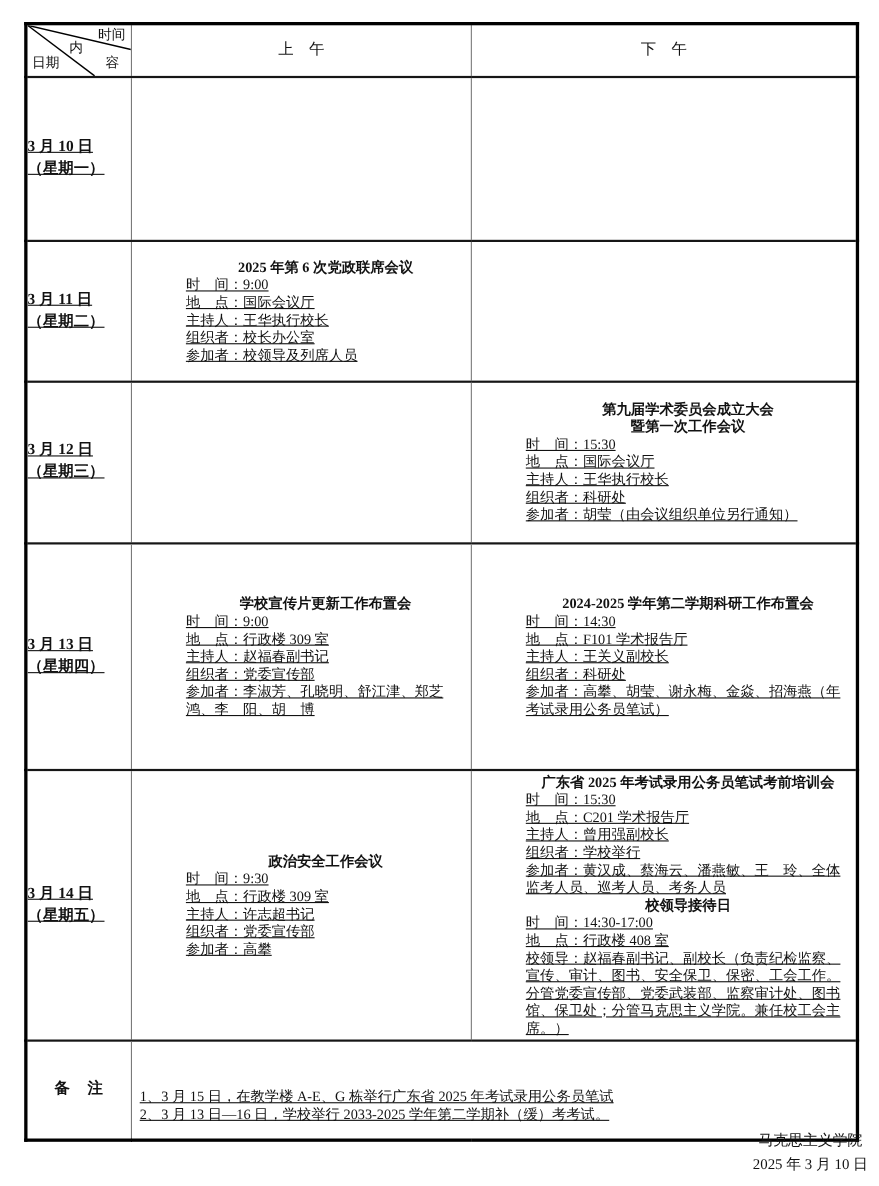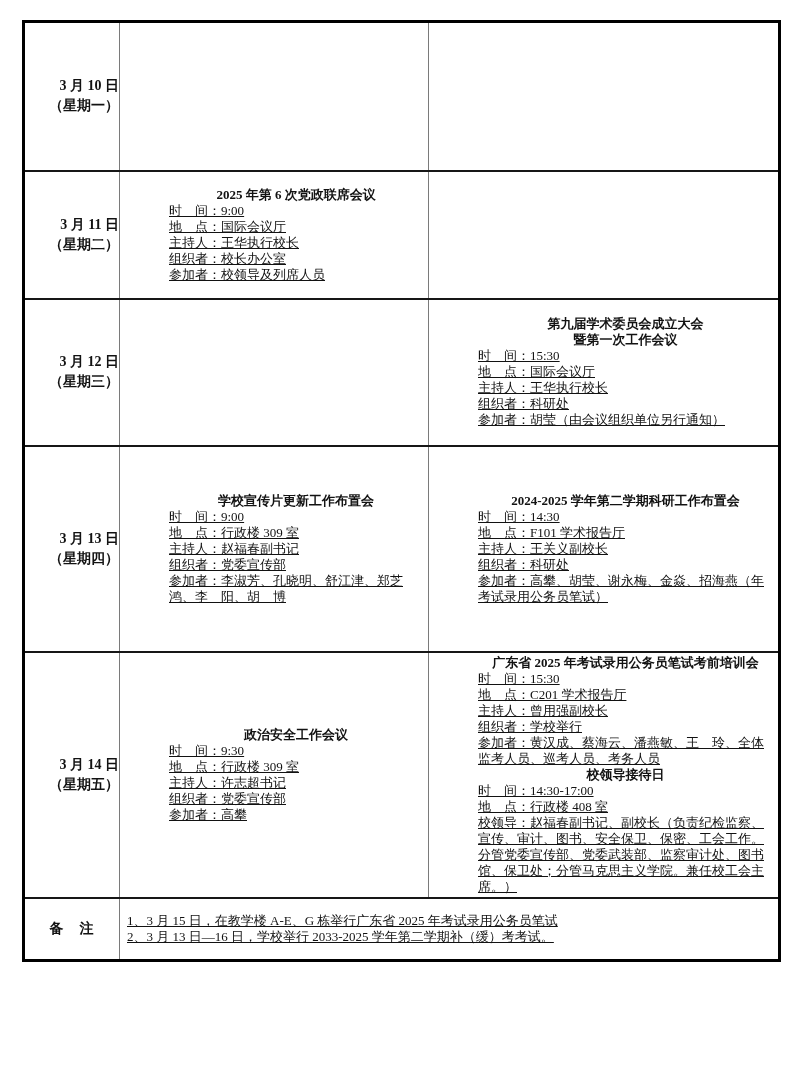--- a/index.html
+++ b/index.html
@@ -34,30 +34,30 @@
   .col-head { text-align: center; font-size: 14px; }
   .corner-cell { position: relative; }
   .corner-cell svg { position: absolute; left: 0; top: 0; }
   .corner-lbl { position: absolute; font-size: 12.5px; line-height: 13px; white-space: nowrap; }
   .c-time { top: 2px; right: 5px; }
   .c-nei  { top: 14px; left: 38px; }
   .c-rong { top: 28px; left: 71px; }
   .c-date { bottom: 5px; left: 4px; }
 
   
-  .date-cell { text-align: right; font-weight: bold; font-size: 14px; line-height: 20px; }
+  .date-cell { text-align: left; font-weight: bold; font-size: 14px; line-height: 20px; text-decoration: underline; }
 
   
   .event-cell .wrap { padding: 1px 5px; margin-left: 44px; }
   .event-title { font-weight: bold; text-align: center; font-size: 13px; line-height: 16px; }
   .event-line { text-align: left; text-decoration: underline; }
 
   
   .notes-label { text-align: center; font-weight: bold; font-size: 14px; letter-spacing: 1px; }
-  .notes-cell .wrap { padding: 14px 7px; }
+  .notes-cell .wrap { padding: 14px 7px; margin-top: 28px; }
 
   
   .footer {
     position: absolute; top: 1026px; right: 10px;
     text-align: center; font-size: 13.5px; line-height: 22px;
     white-space: nowrap;
   }
 </style>
 </head>
 <body>
@@ -65,20 +65,34 @@
 <div class="page">
 
   <table class="schedule">
     <colgroup>
       <col style="width:96px">
         <col style="width:309px">
         <col style="width:351px">
     </colgroup>
 
     <tbody>
+        <tr style="height:48px">
+      <td class="corner-cell">
+        <svg width="94" height="46" viewBox="0 0 94 46">
+          <line x1="0" y1="0" x2="94" y2="22" stroke="#000" stroke-width="1.3"></line>
+          <line x1="0" y1="0" x2="61" y2="46" stroke="#000" stroke-width="1.3"></line>
+        </svg>
+        <span class="corner-lbl c-time">时间</span>
+        <span class="corner-lbl c-nei">内</span>
+        <span class="corner-lbl c-rong">容</span>
+        <span class="corner-lbl c-date">日期</span>
+      </td>
+      <td class="col-head">上　午</td>
+      <td class="col-head">下　午</td>
+    </tr>
 
     <tr style="height:149px">
       <td class="date-cell">
         <div>3 月 10 日</div>
         <div>（星期一）</div>
       </td>
       <td class="event-cell"></td>
       <td class="event-cell"></td>
     </tr>
 
@@ -182,14 +196,18 @@
       <td class="notes-cell" colspan="2">
         <div class="wrap">
           <div class="event-line">1、3 月 15 日，在教学楼 A-E、G 栋举行广东省 2025 年考试录用公务员笔试</div>
           <div class="event-line">2、3 月 13 日—16 日，学校举行 2033-2025 学年第二学期补（缓）考考试。</div>
         </div>
       </td>
     </tr>
   </tbody>
     </table>
 
+  <div class="footer">
+    <div>马克思主义学院</div>
+    <div>2025 年 3 月 10 日</div>
+  </div>
 
 </div>
 
 </body></html>

